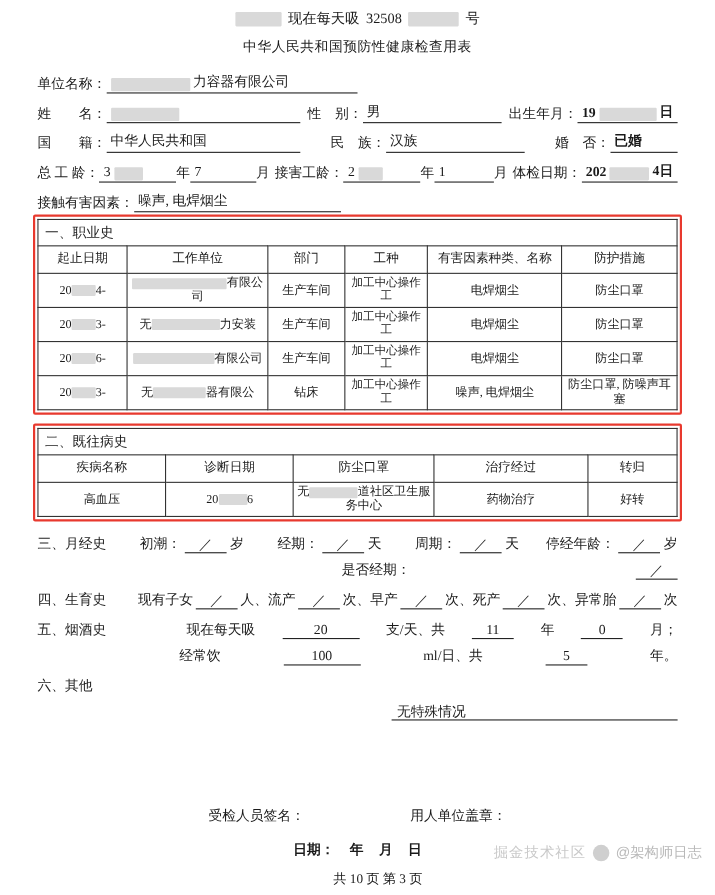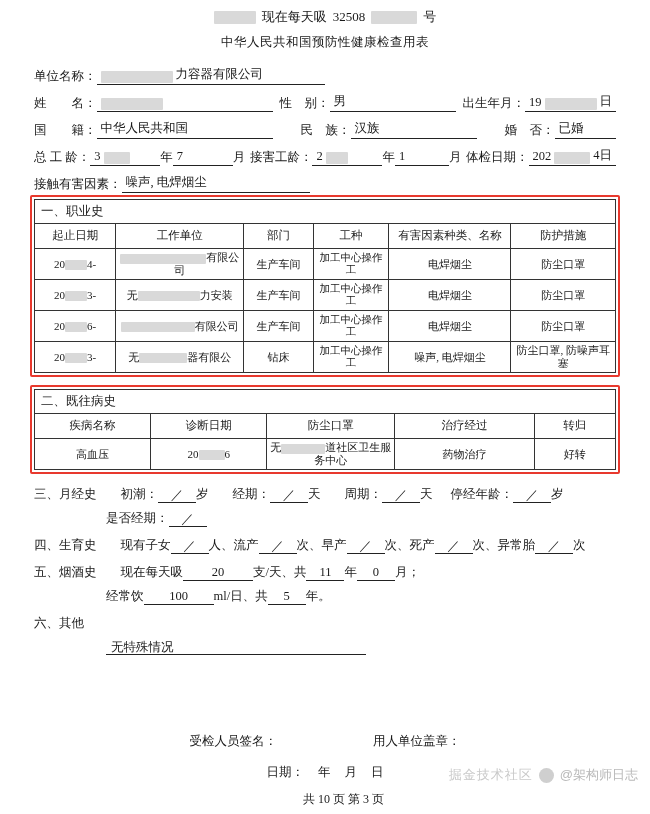--- a/index.html
+++ b/index.html
@@ -27,21 +27,21 @@
 
   
   .info{margin:16px 34px 0 34px;font-size:12.5px;}
   .row{display:flex;align-items:center;margin-bottom:9px;}
   .lbl{white-space:nowrap;}
   .fill{
     border-bottom:1px solid #222;flex:0 0 auto;height:16px;
     display:flex;align-items:flex-end;padding:0 4px 1px 4px;gap:3px;
     white-space:nowrap;
   }
-  .fill.grow{flex:1 1 auto;}
+  .fill.grow{flex:1 1 auto;font-weight:bold;}
   .gap{width:28px;}
 
   
   .sect{margin:16px 34px;position:relative;}
   .redbox{
     position:absolute;border:2px solid #e8392e;border-radius:2px;
     pointer-events:none;
   }
   .sect-title{
     font-size:12.5px;border:1px solid #333;border-bottom:none;
@@ -51,33 +51,33 @@
   table td,table th{
     border:1px solid #333;text-align:center;padding:2px 2px;
     line-height:1.15;font-weight:normal;
   }
   .th-row td{height:20px;font-size:11.5px;}
   .body-row td{height:26px;}
   .two-line{font-size:10.5px;line-height:1.1;}
 
   
   .qblock{margin:10px 34px 0 34px;font-size:12.5px;}
-  .qrow{display:flex;align-items:flex-end;margin-bottom:7px;}
+  .qrow{display:flex;align-items:flex-end;margin-bottom:7px;justify-content:space-between;}
   .ul{
     border-bottom:1px solid #222;min-width:28px;height:15px;
     display:inline-block;text-align:center;padding:0 5px;
   }
   .ul.wide{min-width:60px;}
   .ul.xxwide{min-width:250px;}
   .indent{display:inline-block;width:72px;}
 
   
   .footer{position:absolute;left:0;right:0;bottom:0;font-size:12.5px;}
   .sigrow{display:flex;justify-content:center;gap:96px;margin-bottom:14px;}
-  .daterow{display:flex;justify-content:center;gap:14px;margin-bottom:10px;}
+  .daterow{display:flex;justify-content:center;gap:14px;margin-bottom:10px;font-weight:bold;}
   .pagerow{text-align:center;font-size:12px;padding-bottom:6px;padding-left:37px;}
   .watermark{
     position:absolute;right:12px;bottom:30px;display:flex;align-items:center;
     gap:6px;color:#b9b9b9;font-size:13px;font-family:"Liberation Sans",sans-serif;
   }
   .wm-badge{
     display:inline-block;color:#c9c9c9;font-size:13px;letter-spacing:1px;
   }
   .wm-av{
     width:15px;height:15px;border-radius:50%;background:#cfcfcf;display:inline-block;

